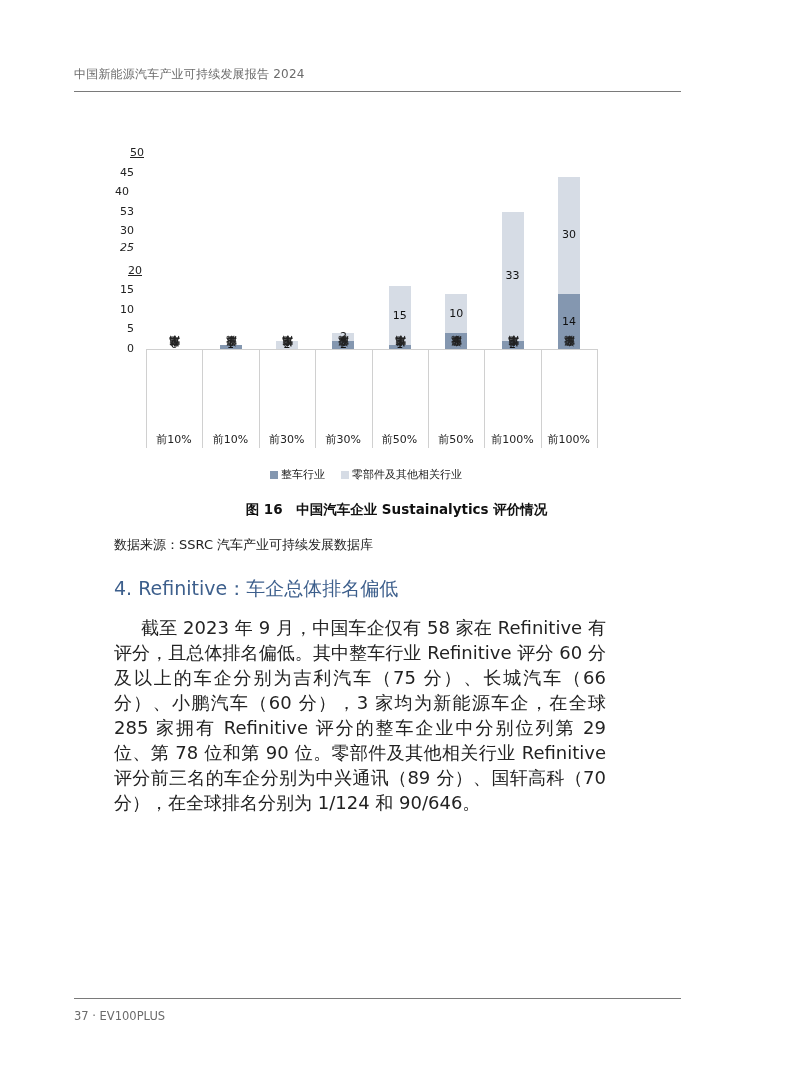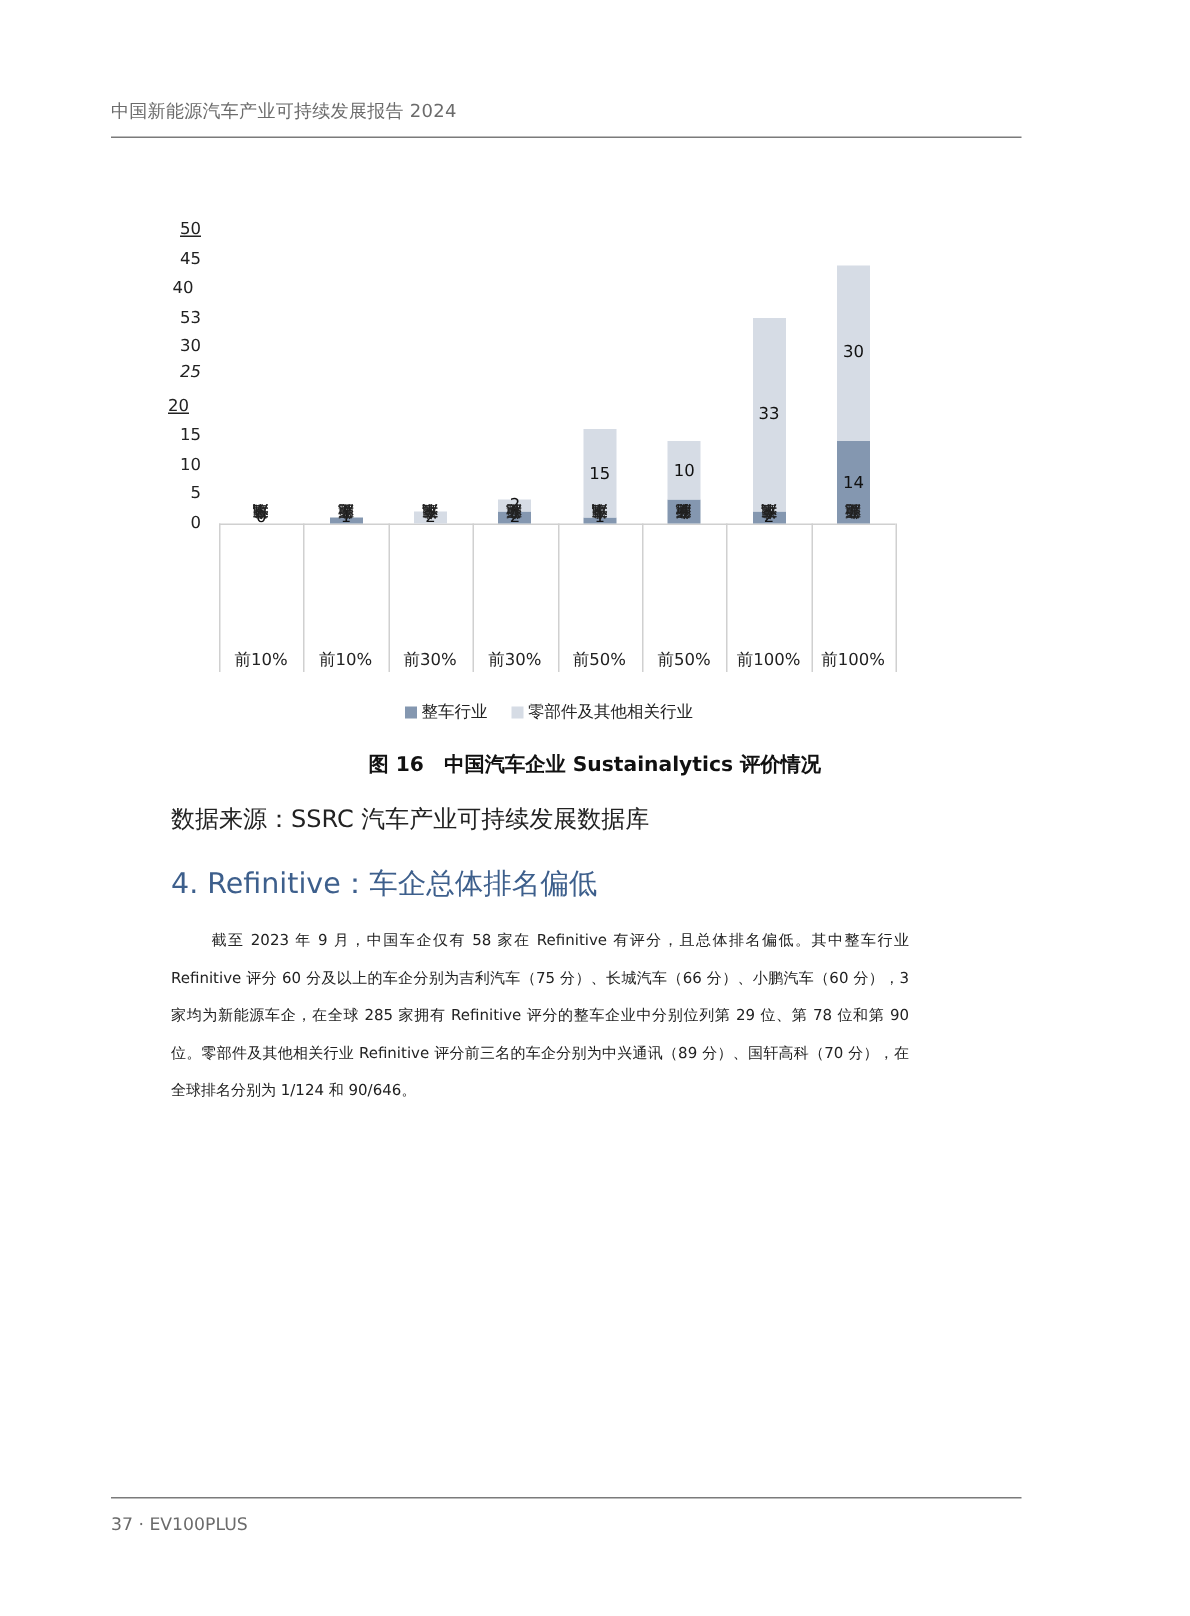--- a/index.html
+++ b/index.html
@@ -16,43 +16,43 @@
   .axis-line { background: #d0d0d0; }
   .bar-dark { background: #8497b0; }
   .bar-light { background: #d6dce5; }
   .bar-label { font-size: 11px; color: #111; text-align: center; width: 40px; line-height: 12px; }
   .cat-vert { font-size: 10.5px; color: #222; writing-mode: vertical-rl; transform: rotate(180deg); line-height: 12px; }
   .cat-grp { font-size: 11px; color: #222; text-align: center; width: 56px; }
   .legend { font-size: 11px; color: #222; display: flex; align-items: center; }
   .legend-swatch { width: 8px; height: 8px; display: inline-block; margin-right: 3px; }
 
   .fig-caption { left: 0; width: 793px; top: 501px; text-align: center; font-size: 13.5px; font-weight: bold; color: #111; }
-  .source { left: 114px; top: 536px; font-size: 16px; color: #222; }
+  .source { left: 114px; top: 536px; font-size: 13px; color: #222; }
   .section-heading { left: 114px; top: 576px; font-size: 19px; color: #3d5f8c; }
-  .body-text { left: 114px; top: 615px; width: 492px; font-size: 10px; line-height: 25px; color: #222; text-align: justify; }
+  .body-text { left: 114px; top: 615px; width: 492px; font-size: 18px; line-height: 25px; color: #222; text-align: justify; }
   .body-text p { margin: 0; text-indent: 27px; }
 </style>
 </head>
 <body>
 
 <div class="abs running-header">中国新能源汽车产业可持续发展报告 2024</div>
 <div class="abs header-rule"></div>
 
 <div class="abs" id="chart" style="left:0;top:0;width:793px;height:500px;">
     <div class="abs ytick" style="left: 110px; top: 343px;">0</div>
     <div class="abs ytick" style="left: 110px; top: 323.4px;">5</div>
     <div class="abs ytick" style="left: 110px; top: 303.8px;">10</div>
     <div class="abs ytick" style="left: 110px; top: 284.2px;">15</div>
-    <div class="abs ytick" style="left: 102px; top: 264.6px; text-decoration: underline;">20</div>
+    <div class="abs ytick" style="left: 118px; top: 264.6px; text-decoration: underline;">20</div>
     <div class="abs ytick" style="left: 110px; top: 242px; font-style: italic;">25</div>
     <div class="abs ytick" style="left: 110px; top: 225.4px;">30</div>
     <div class="abs ytick" style="left: 110px; top: 205.8px;">53</div>
     <div class="abs ytick" style="left: 110px; top: 186.2px; text-align: center;">40</div>
     <div class="abs ytick" style="left: 110px; top: 166.6px;">45</div>
-    <div class="abs ytick" style="left: 110px; top: 147px; text-decoration: underline;">50</div>
+    <div class="abs ytick" style="left: 120px; top: 147px; text-decoration: underline;">50</div>
     <div class="abs axis-line" style="left: 146px; top: 349px; width: 451.2px; height: 1px;"></div>
     <div class="abs axis-line" style="left: 146px; top: 349px; width: 1px; height: 99px;"></div>
     <div class="abs axis-line" style="left: 202.4px; top: 349px; width: 1px; height: 99px;"></div>
     <div class="abs axis-line" style="left: 258.8px; top: 349px; width: 1px; height: 99px;"></div>
     <div class="abs axis-line" style="left: 315.2px; top: 349px; width: 1px; height: 99px;"></div>
     <div class="abs axis-line" style="left: 371.6px; top: 349px; width: 1px; height: 99px;"></div>
     <div class="abs axis-line" style="left: 428px; top: 349px; width: 1px; height: 99px;"></div>
     <div class="abs axis-line" style="left: 484.4px; top: 349px; width: 1px; height: 99px;"></div>
     <div class="abs axis-line" style="left: 540.8px; top: 349px; width: 1px; height: 99px;"></div>
     <div class="abs axis-line" style="left: 597.2px; top: 349px; width: 1px; height: 99px;"></div>

